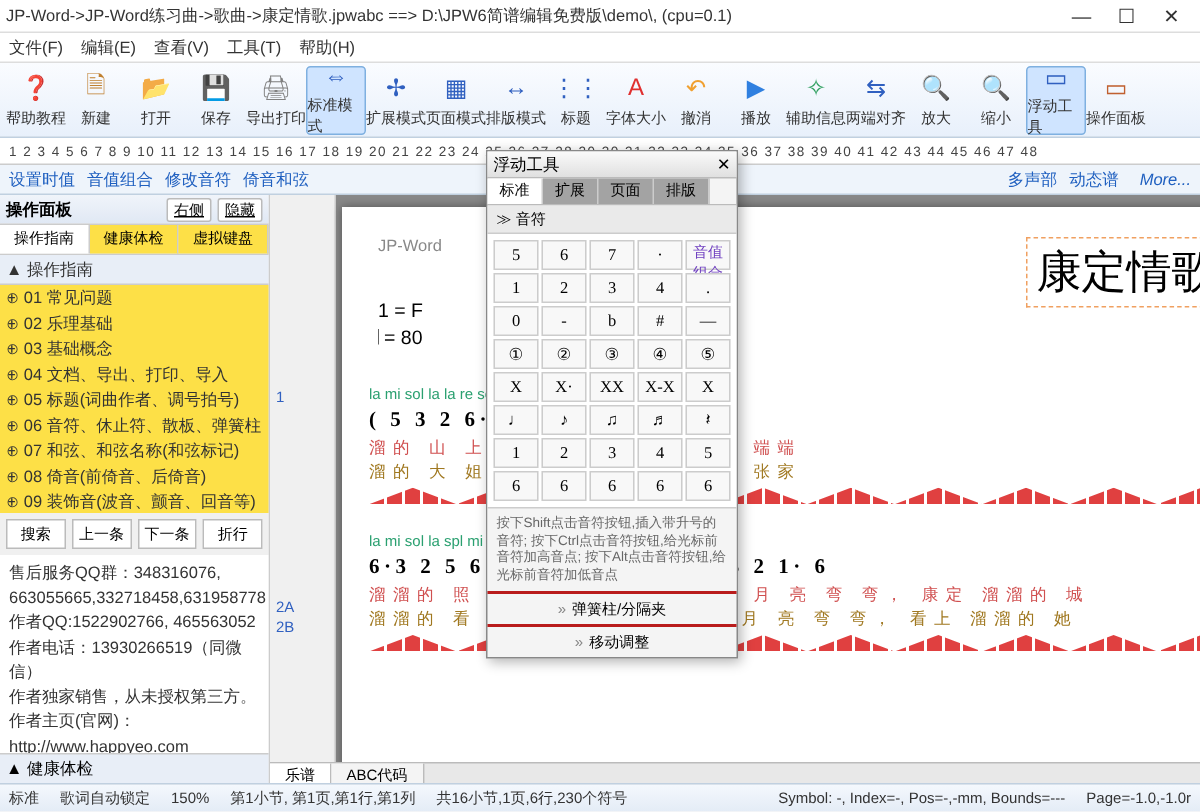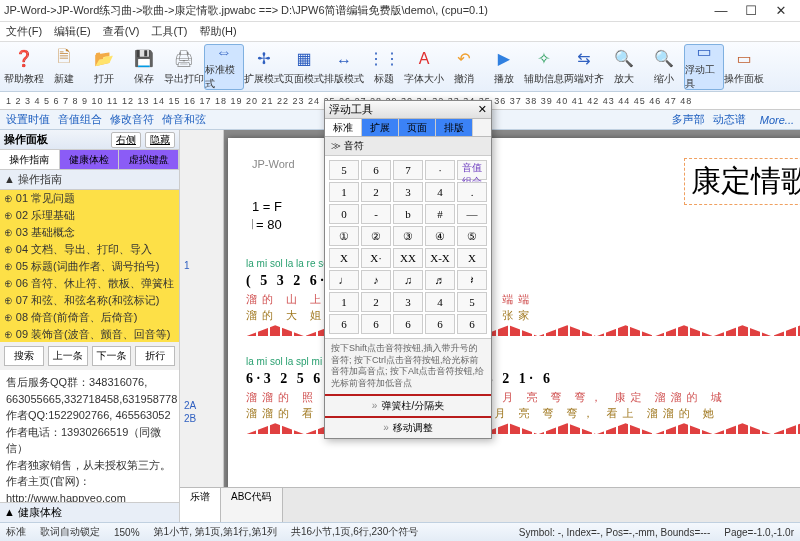--- a/index.html
+++ b/index.html
@@ -16,21 +16,21 @@
 .ruler { height: 18px; background: #fff; border-bottom: 1px solid #ccc; font-size: 9px; color: #444; padding-left: 6px; display: flex; align-items: center; letter-spacing: 1px; }
 .tabstrip { height: 20px; background: #eef4fb; display: flex; align-items: center; padding: 0 6px; gap: 8px; border-bottom: 1px solid #c0d0e0; font-size: 11px; }
 .tabstrip span { color: #2060c0; cursor: pointer; }
 .tabstrip .more { color: #2060c0; font-style: italic; margin-left: 6px; }
 .mainrow { display: flex; height: 392px; }
 .sidepanel { width: 180px; background: #f7f7f7; border-right: 1px solid #ccc; display: flex; flex-direction: column; }
 .sp-head { height: 20px; background: linear-gradient(#f0f4fa,#e0e8f4); display: flex; align-items: center; padding: 0 4px; font-size: 11px; border-bottom: 1px solid #ccc; }
 .sp-head .t { flex: 1; font-weight: bold; }
 .sp-head .rb { font-size: 10px; margin-left: 4px; background: #fff; border: 1px solid #bbb; padding: 0 4px; border-radius: 2px; cursor: pointer; text-decoration: underline; }
 .sp-tabs { height: 20px; display: flex; border-bottom: 1px solid #ccc; font-size: 10px; }
-.sp-tabs span { flex: 1; text-align: center; line-height: 20px; background: #8b5cf6; border-right: 1px solid #ccc; cursor: pointer; }
+.sp-tabs span { flex: 1; text-align: center; line-height: 20px; background: #fde047; border-right: 1px solid #ccc; cursor: pointer; }
 .sp-tabs span.act { background: #fff; }
 .sp-sec { background: #e8eef7; border-bottom: 1px solid #ccc; padding: 2px 4px; font-size: 11px; color: #333; }
 .sp-list { flex: 0 0 auto; max-height: 152px; overflow: hidden; background: #fde047; }
 .sp-list div { padding: 1px 4px; font-size: 11px; color: #333; white-space: nowrap; overflow: hidden; cursor: pointer; }
 .sp-btns { display: flex; gap: 4px; padding: 4px; background: #f0f0f0; align-items: flex-end; }
 .sp-btns button { flex: 1; font-size: 10px; padding: 2px 0; background: #fff; border: 1px solid #bbb; cursor: pointer; }
 .sp-info { padding: 4px 6px; font-size: 11px; color: #333; background: #fff; line-height: 1.5; flex: 1; overflow: hidden; }
 .sp-foot { background: #e8eef7; padding: 2px 4px; font-size: 11px; border-top: 1px solid #ccc; }
 .canvas { flex: 1; background: #888; position: relative; overflow: hidden; }
 .page { position: absolute; left: 48px; top: 8px; width: 620px; height: 430px; background: #fff; box-shadow: 0 0 6px rgba(0,0,0,.4); padding: 50px 24px 10px 24px; }
@@ -39,30 +39,30 @@
 .page .score { position: absolute; left: 18px; top: 120px; right: 18px; font-size: 12px; line-height: 1.2; }
 .scoreline { margin-bottom: 3px; white-space: nowrap; }
 .solfege { color: #2aa070; font-size: 10px; }
 .num { font-family: "Times New Roman"; font-size: 14px; font-weight: bold; letter-spacing: 3px; }
 .lyr1 { color: #d05050; font-size: 11px; letter-spacing: 5px; }
 .lyr2 { color: #a07820; font-size: 11px; letter-spacing: 5px; }
 .redwave { height: 11px; background: repeating-linear-gradient(90deg,#e04040 0,#e04040 10px,#fff 10px,#fff 12px); clip-path: polygon(0 100%,5% 0,10% 100%,15% 0,20% 100%,25% 0,30% 100%,35% 0,40% 100%,45% 0,50% 100%,55% 0,60% 100%,65% 0,70% 100%,75% 0,80% 100%,85% 0,90% 100%,95% 0,100% 100%); margin: 2px 0; }
 .palette { position: absolute; left: 324px; top: 100px; width: 168px; background: #f4f4f4; border: 1px solid #888; box-shadow: 2px 2px 8px rgba(0,0,0,.3); font-size: 11px; z-index: 10; }
 .palette .ptb { height: 18px; background: linear-gradient(#fafafa,#e0e0e0); display: flex; align-items: center; padding: 0 4px; border-bottom: 1px solid #bbb; }
 .palette .ptabs { display: flex; height: 18px; border-bottom: 1px solid #bbb; }
-.palette .ptabs span { padding: 0 8px; line-height: 18px; font-size: 10px; background: #3b82f6; border-right: 1px solid #ccc; cursor: pointer; }
+.palette .ptabs span { padding: 0 8px; line-height: 18px; font-size: 10px; background: #a3a3a3; border-right: 1px solid #ccc; cursor: pointer; }
 .palette .ptabs span.act { background: #fff; }
 .palette .psec { padding: 2px 6px; background: #eaeaea; border-bottom: 1px solid #ccc; font-size: 10px; }
 .palette .grid { display: grid; grid-template-columns: repeat(5,1fr); gap: 2px; padding: 4px; background: #fff; }
 .palette .grid button { height: 20px; font-size: 11px; background: #f8f8f8; border: 1px solid #ccc; cursor: pointer; font-family: "Times New Roman"; }
 .palette .grid button.purple { color: #7040c0; font-size: 10px; }
 .palette .hint { padding: 4px 6px; font-size: 9px; color: #666; line-height: 1.3; background: #f4f4f4; border-top: 1px solid #ccc; }
 .palette .prow { padding: 3px 6px; font-size: 10px; border-top: 2px solid #b91c1c; cursor: pointer; text-align: center; }
 .palette .prow::before { content: "»"; margin-right: 4px; color: #888; }
-.bottabs { position: absolute; left: 0; bottom: 0; height: 35px; display: flex; background: #e8e8e8; border-top: 1px solid #bbb; font-size: 10px; width: 100%; }
+.bottabs { position: absolute; left: 0; bottom: 0; height: 14px; display: flex; background: #e8e8e8; border-top: 1px solid #bbb; font-size: 10px; width: 100%; }
 .bottabs span { padding: 0 10px; line-height: 18px; border-right: 1px solid #bbb; background: #f4f4f4; cursor: pointer; }
 .bottabs span.act { background: #fff; }
 .status { height: 19px; background: linear-gradient(#f4f8fd,#e4ecf6); display: flex; align-items: center; font-size: 10px; color: #333; border-top: 1px solid #c0d0e0; padding: 0 6px; gap: 14px; }
 .status span.r { margin-left: auto; }
 .lmargin { position: absolute; left: 0; top: 0; width: 44px; height: 100%; background: #f0f0f0; border-right: 1px solid #ccc; font-size: 10px; color: #3060c0; }
 .lmargin div { position: absolute; left: 4px; }
 </style>
 </head>
 <body>
 

